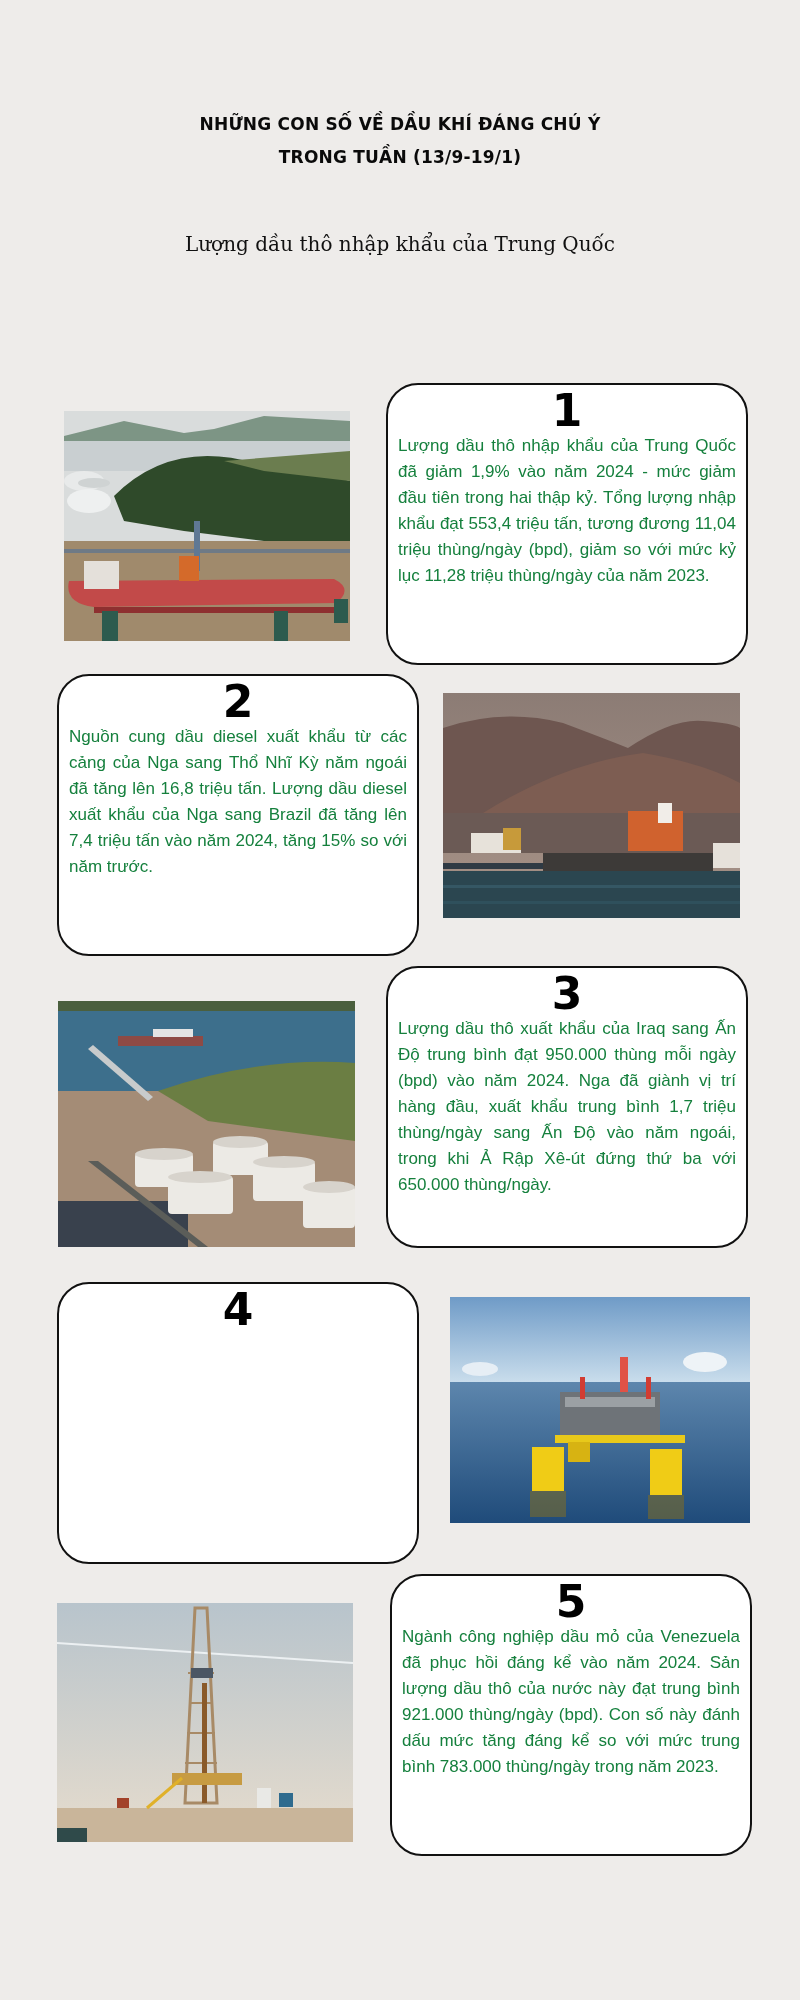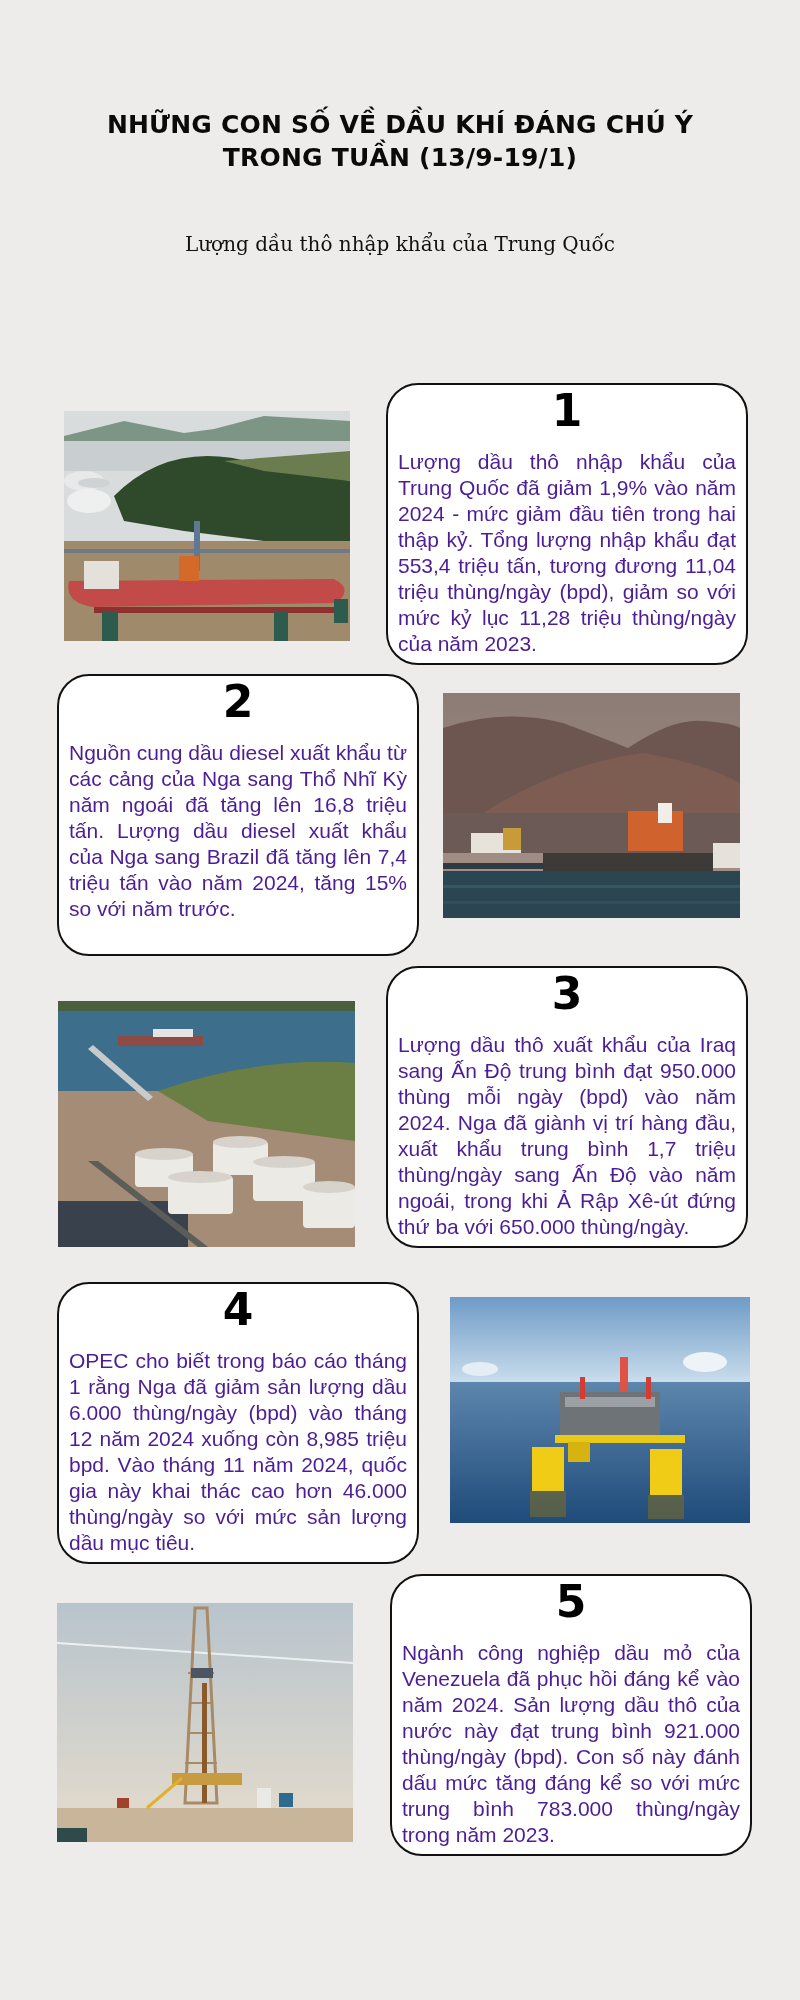--- a/index.html
+++ b/index.html
@@ -4,43 +4,43 @@
 <style>
   html, body { margin: 0; padding: 0; }
   body {
     width: 800px; height: 2000px; position: relative; overflow: hidden;
     background: #EEECEA;
     font-family: "DejaVu Sans", "Liberation Sans", sans-serif;
     color: #111;
   }
   .title {
     position: absolute; left: 0; top: 108px; width: 800px;
-    text-align: center; font-weight: 900; font-size: 25px; line-height: 33px;
+    text-align: center; font-weight: 900; font-size: 17px; line-height: 33px;
     letter-spacing: 0.2px; color: #0a0a0a;
     font-family: "DejaVu Sans", sans-serif;
   }
   .subtitle {
     position: absolute; left: 110px; top: 228px; width: 580px;
     text-align: center; font-family: "DejaVu Serif", "Liberation Serif", serif;
     font-size: 20px; line-height: 33px; color: #111;
   }
   .card {
     position: absolute; background: #fff; border: 2px solid #111;
     border-radius: 32px; box-sizing: border-box; width: 362px; height: 282px;
     padding: 0 10px;
   }
   .card .num {
     text-align: center; font-weight: 900; font-size: 44px; line-height: 44px;
     margin-top: 4px; color: #000;
     font-family: "DejaVu Sans", sans-serif;
   }
   .card .body {
     font-family: "Liberation Sans", "DejaVu Sans", sans-serif;
-    font-size: 21px; line-height: 26px; text-align: justify; color: #4c1d95;
-    margin-top: 16px;
+    font-size: 17px; line-height: 26px; text-align: justify; color: #15803d;
+    margin-top: 0px;
   }
   .photo {
     position: absolute; overflow: hidden;
   }
   .photo svg { display: block; width: 100%; height: 100%; }
 </style>
 </head>
 <body>
 
 <div class="title">
@@ -135,21 +135,20 @@
     <path d="M30 160 L140 246 L150 246 L40 160 Z" fill="#5b5d59"></path>
   </svg>
 </div>
 <div class="card" style="left:386px; top:966px;">
   <div class="num">3</div>
   <div class="body">Lượng dầu thô xuất khẩu của Iraq sang Ấn Độ trung bình đạt 950.000 thùng mỗi ngày (bpd) vào năm 2024. Nga đã giành vị trí hàng đầu, xuất khẩu trung bình 1,7 triệu thùng/ngày sang Ấn Độ vào năm ngoái, trong khi Ả Rập Xê-út đứng thứ ba với 650.000 thùng/ngày.</div>
 </div>
 
 <div class="card" style="left:57px; top:1282px;">
   <div class="num">4</div>
-  <div class="body">OPEC cho biết trong báo cáo tháng 1 rằng Nga đã giảm sản lượng dầu 6.000 thùng/ngày (bpd) vào tháng 12 năm 2024 xuống còn 8,985 triệu bpd. Vào tháng 11 năm 2024, quốc gia này khai thác cao hơn 46.000 thùng/ngày so với mức sản lượng dầu mục tiêu.</div>
 </div>
 <div class="photo" style="left:450px; top:1297px; width:300px; height:226px;">
   <svg viewBox="0 0 300 226" preserveAspectRatio="none">
     <defs>
       <linearGradient id="sky4" x1="0" y1="0" x2="0" y2="1">
         <stop offset="0" stop-color="#6f9bc7"></stop>
         <stop offset="1" stop-color="#c9ddec"></stop>
       </linearGradient>
       <linearGradient id="sea4" x1="0" y1="0" x2="0" y2="1">
         <stop offset="0" stop-color="#5d86ad"></stop>

